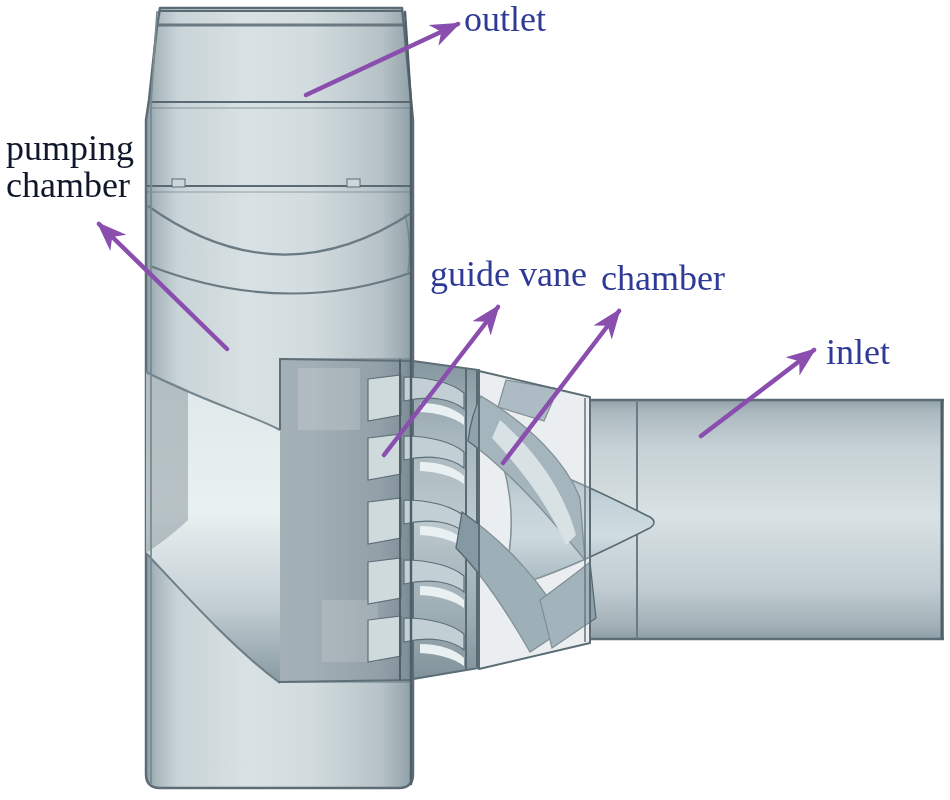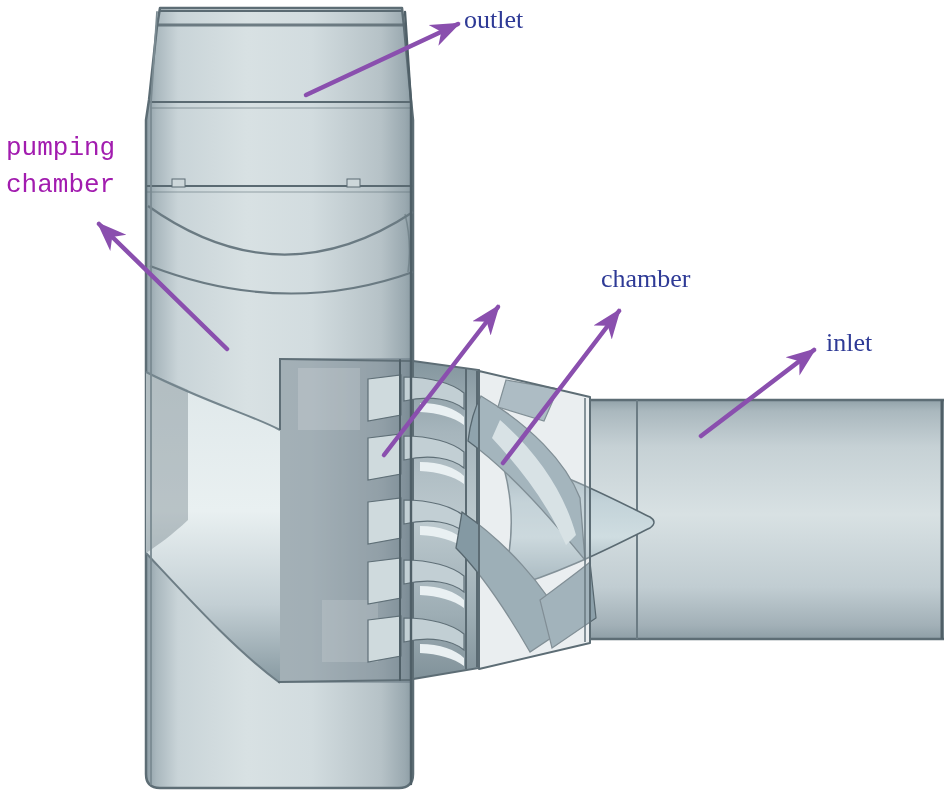--- a/index.html
+++ b/index.html
@@ -1,19 +1,19 @@
 <!DOCTYPE html>
 <html><head>
 <meta charset="utf-8">
 <style>
   html,body{margin:0;padding:0;background:#ffffff;}
   #stage{position:relative;width:950px;height:800px;background:#ffffff;overflow:hidden;
          font-family:"Liberation Serif", serif;}
   #cad{position:absolute;left:0;top:0;}
-  .lbl{position:absolute;color:#2e3a96;font-size:26px;line-height:37px;
+  .lbl{position:absolute;color:#2e3a96;font-size:36px;line-height:37px;
        white-space:pre-line;font-family:"Liberation Serif", serif;}
 </style>
 </head>
 <body>
 
 <div id="stage">
 
 <svg id="cad" width="950" height="800" viewBox="0 0 950 800">
   <defs>
     <linearGradient id="gBody" x1="0" y1="0" x2="1" y2="0">
@@ -144,18 +144,19 @@
   <g stroke="#8a4fae" stroke-width="4.5" stroke-linecap="round" fill="none">
     <path class="arrow" d="M306,95 L458,24" marker-end="url(#ah)" stroke="#8a4fae"></path>
     <path class="arrow" d="M227,349 L99,224" marker-end="url(#ah)" stroke="#8a4fae"></path>
     <path class="arrow" d="M384,455 L498,307" marker-end="url(#ah)" stroke="#8a4fae"></path>
     <path class="arrow" d="M503,463 L619,311" marker-end="url(#ah)" stroke="#8a4fae"></path>
     <path class="arrow" d="M701,436 L814,350" marker-end="url(#ah)" stroke="#8a4fae"></path>
   </g>
 </svg>
 
 <div class="lbl" style="left: 464px; top: 1px; color: rgb(46, 58, 150);">outlet</div>
-<div class="lbl" style="left: 6px; top: 130px; color: #a21caf; font-family: Liberation Mono, monospace;">pumping
+<div class="lbl" style="left: 6px; top: 130px; color: #0f172a;">pumping
 chamber</div>
+<div class="lbl" style="left: 430px; top: 256px; color: rgb(46, 58, 150);">guide vane</div>
 <div class="lbl" style="left: 601px; top: 260px; color: rgb(46, 58, 150);">chamber</div>
-<div class="lbl" style="left: 826px; top: 324px; color: rgb(46, 58, 150);">inlet</div>
+<div class="lbl" style="left: 826px; top: 334px; color: rgb(46, 58, 150);">inlet</div>
 
 </div>
 
 </body></html>

